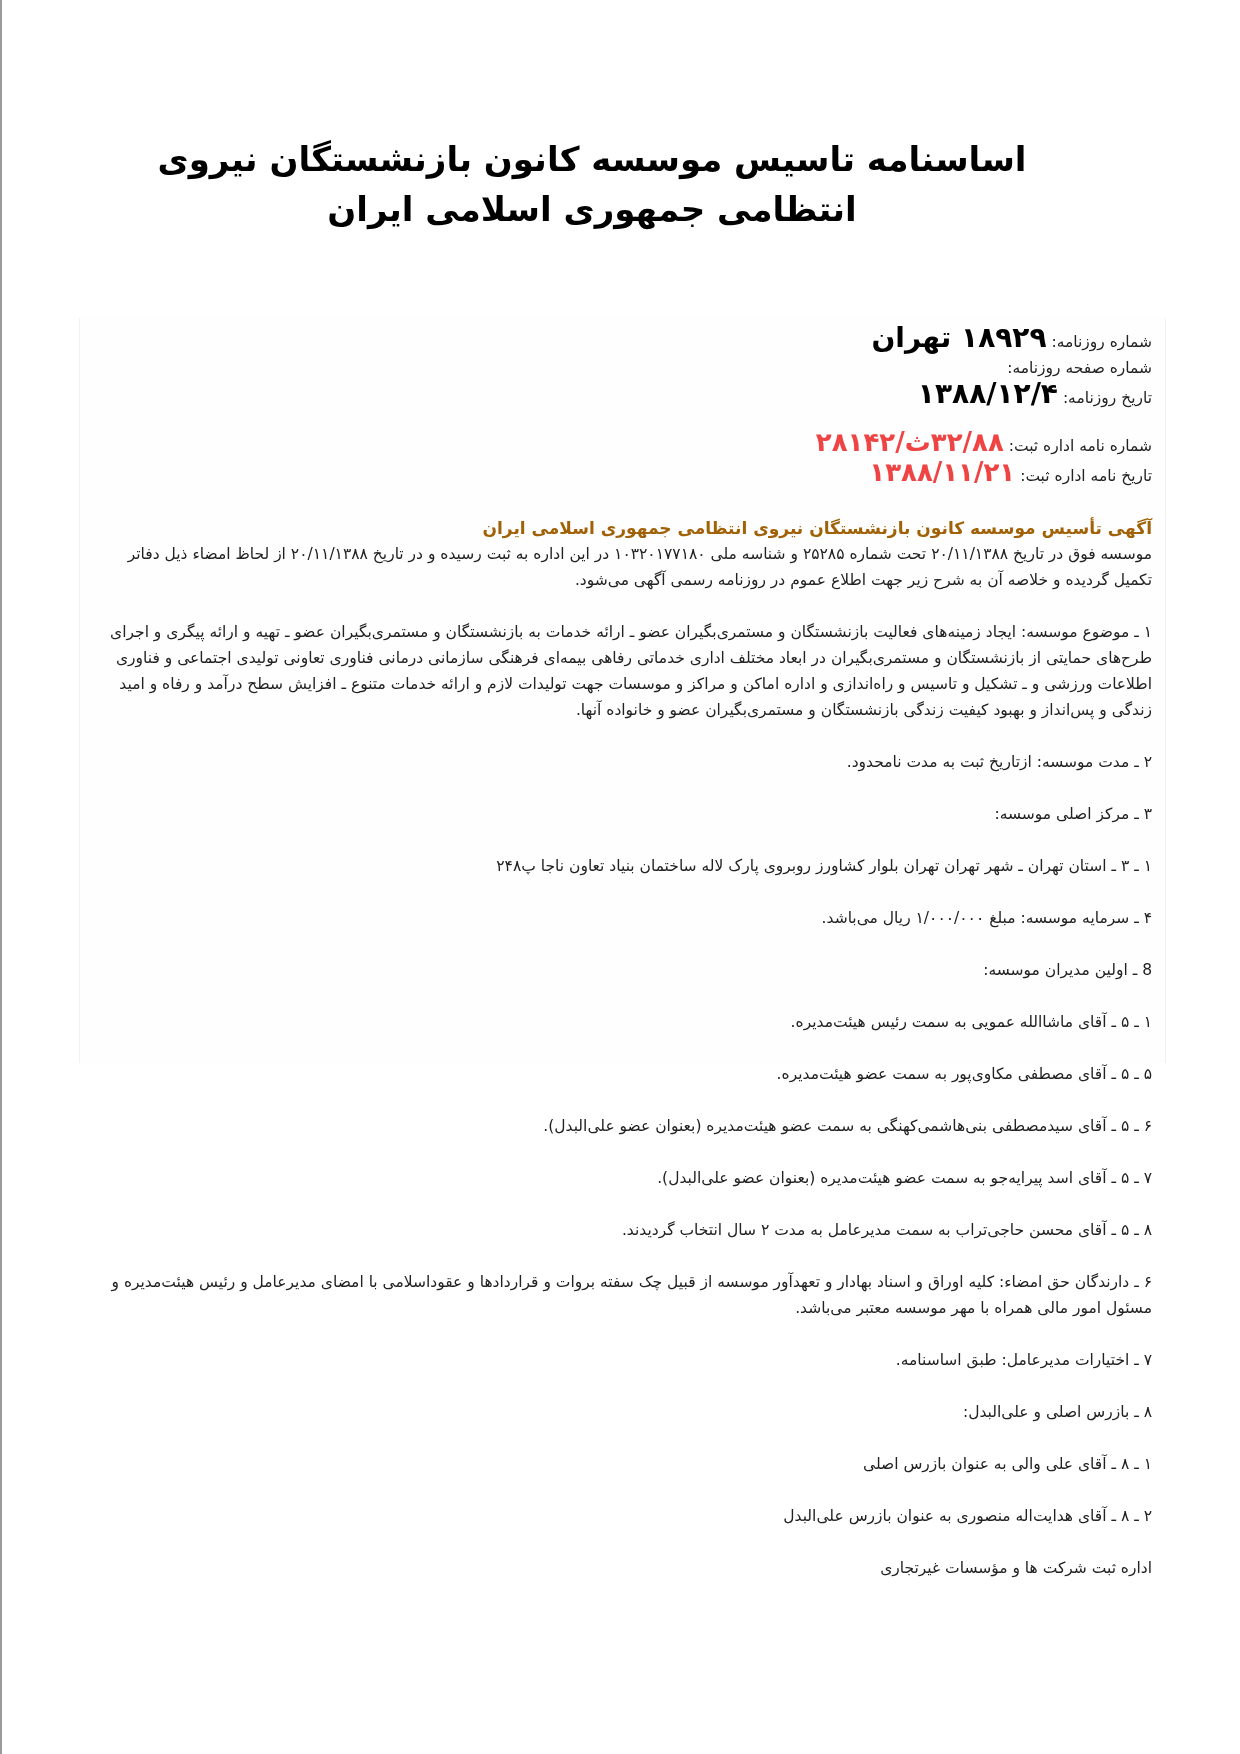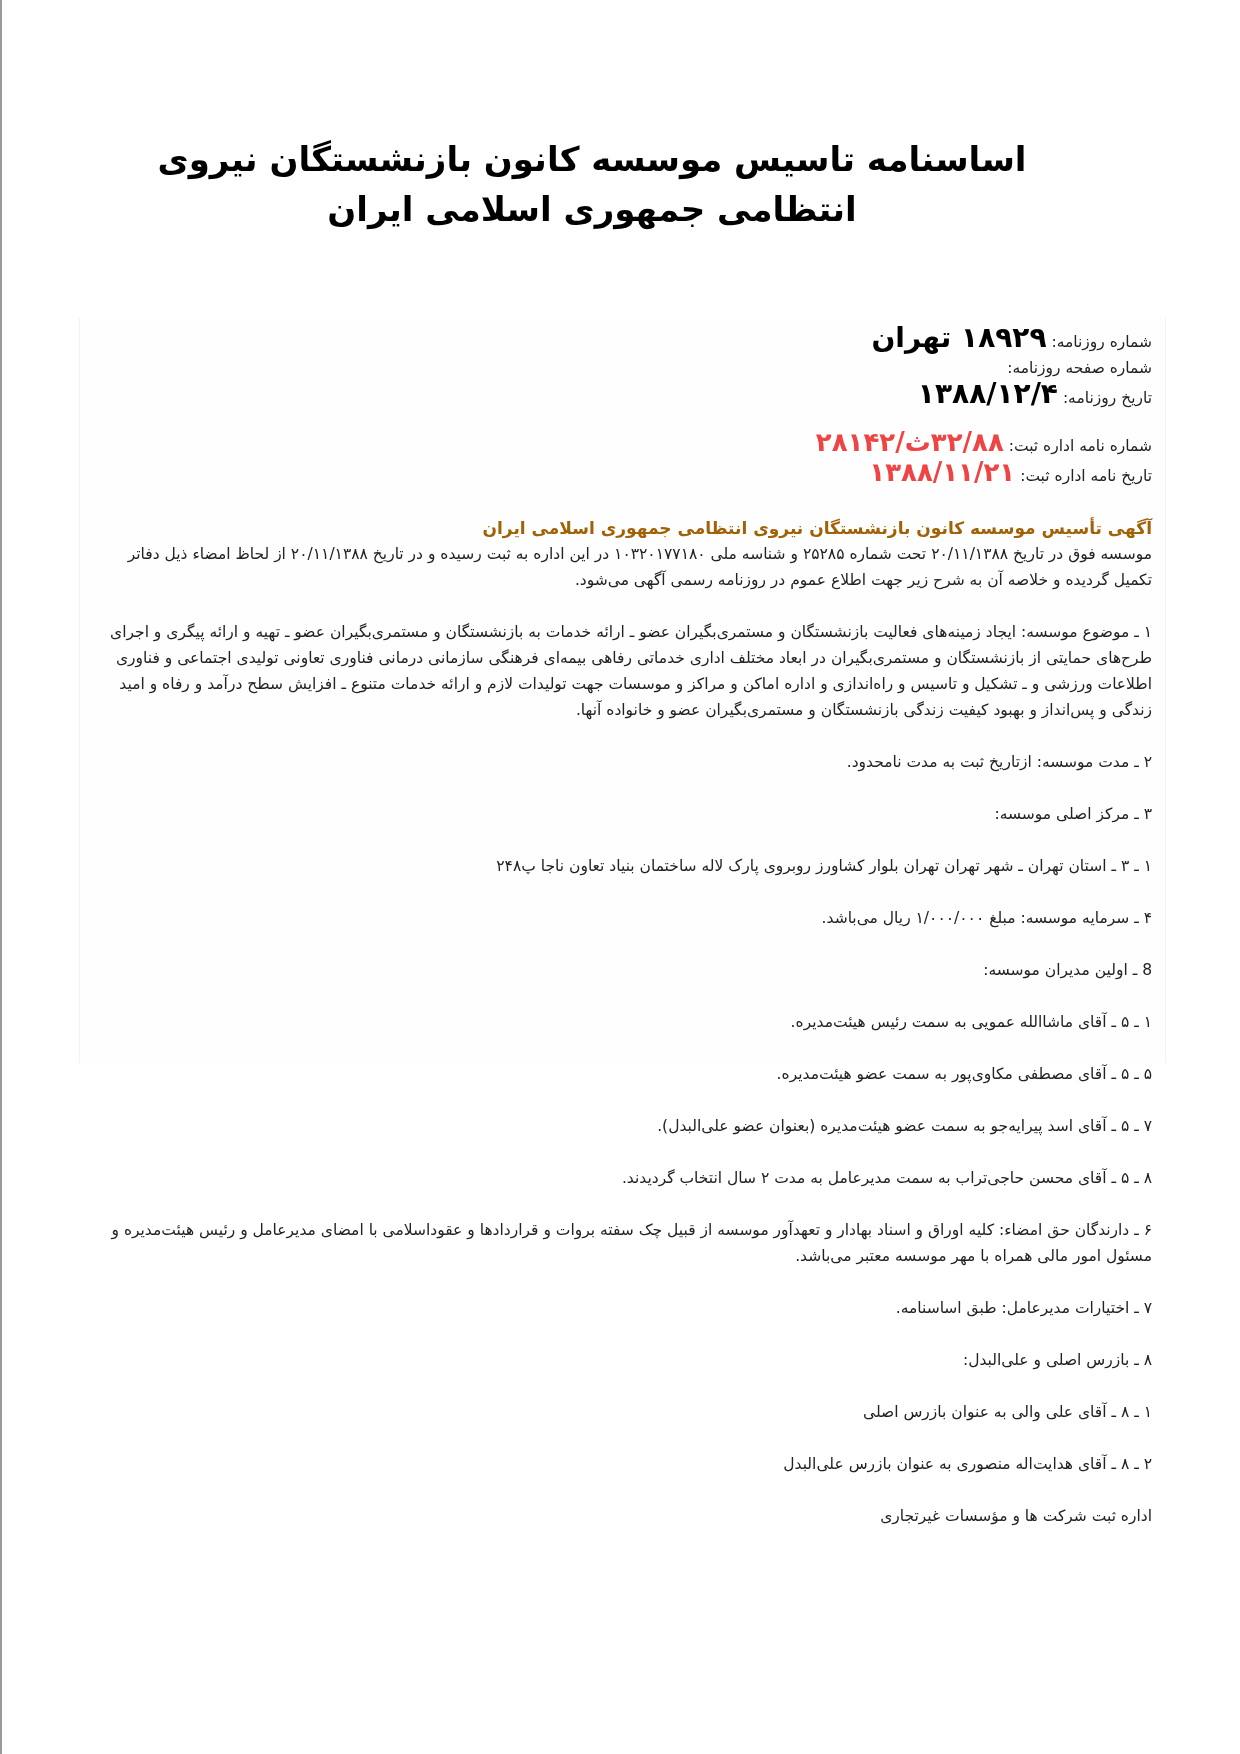--- a/index.html
+++ b/index.html
@@ -70,20 +70,21 @@
   <p class="para">موسسه فوق در تاریخ ۲۰/۱۱/۱۳۸۸ تحت شماره ۲۵۲۸۵ و شناسه ملی ۱۰۳۲۰۱۷۷۱۸۰ در این اداره به ثبت رسیده و در تاریخ ۲۰/۱۱/۱۳۸۸ از لحاظ امضاء ذیل دفاتر تکمیل گردیده و خلاصه آن به شرح زیر جهت اطلاع عموم در روزنامه رسمی آگهی می‌شود.</p>
 
   <div class="item first">۱ ـ موضوع موسسه: ایجاد زمینه‌های فعالیت بازنشستگان و مستمری‌بگیران عضو ـ ارائه خدمات به بازنشستگان و مستمری‌بگیران عضو ـ تهیه و ارائه پیگری و اجرای طرح‌های حمایتی از بازنشستگان و مستمری‌بگیران در ابعاد مختلف اداری خدماتی رفاهی بیمه‌ای فرهنگی سازمانی درمانی فناوری تعاونی تولیدی اجتماعی و فناوری اطلاعات ورزشی و ـ تشکیل و تاسیس و راه‌اندازی و اداره اماکن و مراکز و موسسات جهت تولیدات لازم و ارائه خدمات متنوع ـ افزایش سطح درآمد و رفاه و امید زندگی و پس‌انداز و بهبود کیفیت زندگی بازنشستگان و مستمری‌بگیران عضو و خانواده آنها.</div>
   <div class="item">۲ ـ مدت موسسه: ازتاریخ ثبت به مدت نامحدود.</div>
   <div class="item">۳ ـ مرکز اصلی موسسه:</div>
   <div class="item">۱ ـ ۳ ـ استان تهران ـ شهر تهران تهران بلوار کشاورز روبروی پارک لاله ساختمان بنیاد تعاون ناجا پ۲۴۸</div>
   <div class="item">۴ ـ سرمایه موسسه: مبلغ ۱/۰۰۰/۰۰۰ ریال می‌باشد.</div>
   <div class="item">8 ـ اولین مدیران موسسه:</div>
   <div class="item">۱ ـ ۵ ـ آقای ماشاالله عمویی به سمت رئیس هیئت‌مدیره.</div>
   <div class="item">۵ ـ ۵ ـ آقای مصطفی مکاوی‌پور به سمت عضو هیئت‌مدیره.</div>
+  <div class="item">۶ ـ ۵ ـ آقای سیدمصطفی بنی‌هاشمی‌کهنگی به سمت عضو هیئت‌مدیره (بعنوان عضو علی‌البدل).</div>
   <div class="item">۷ ـ ۵ ـ آقای اسد پیرایه‌جو به سمت عضو هیئت‌مدیره (بعنوان عضو علی‌البدل).</div>
   <div class="item">۸ ـ ۵ ـ آقای محسن حاجی‌تراب به سمت مدیرعامل به مدت ۲ سال انتخاب گردیدند.</div>
   <div class="item">۶ ـ دارندگان حق امضاء: کلیه اوراق و اسناد بهادار و تعهدآور موسسه از قبیل چک سفته بروات و قراردادها و عقوداسلامی با امضای مدیرعامل و رئیس هیئت‌مدیره و مسئول امور مالی همراه با مهر موسسه معتبر می‌باشد.</div>
   <div class="item">۷ ـ اختیارات مدیرعامل: طبق اساسنامه.</div>
   <div class="item">۸ ـ بازرس اصلی و علی‌البدل:</div>
   <div class="item">۱ ـ ۸ ـ آقای علی والی به عنوان بازرس اصلی</div>
   <div class="item">۲ ـ ۸ ـ آقای هدایت‌اله منصوری به عنوان بازرس علی‌البدل</div>
   <div class="item">اداره ثبت شرکت ها و مؤسسات غیرتجاری</div>
 </div>
 

